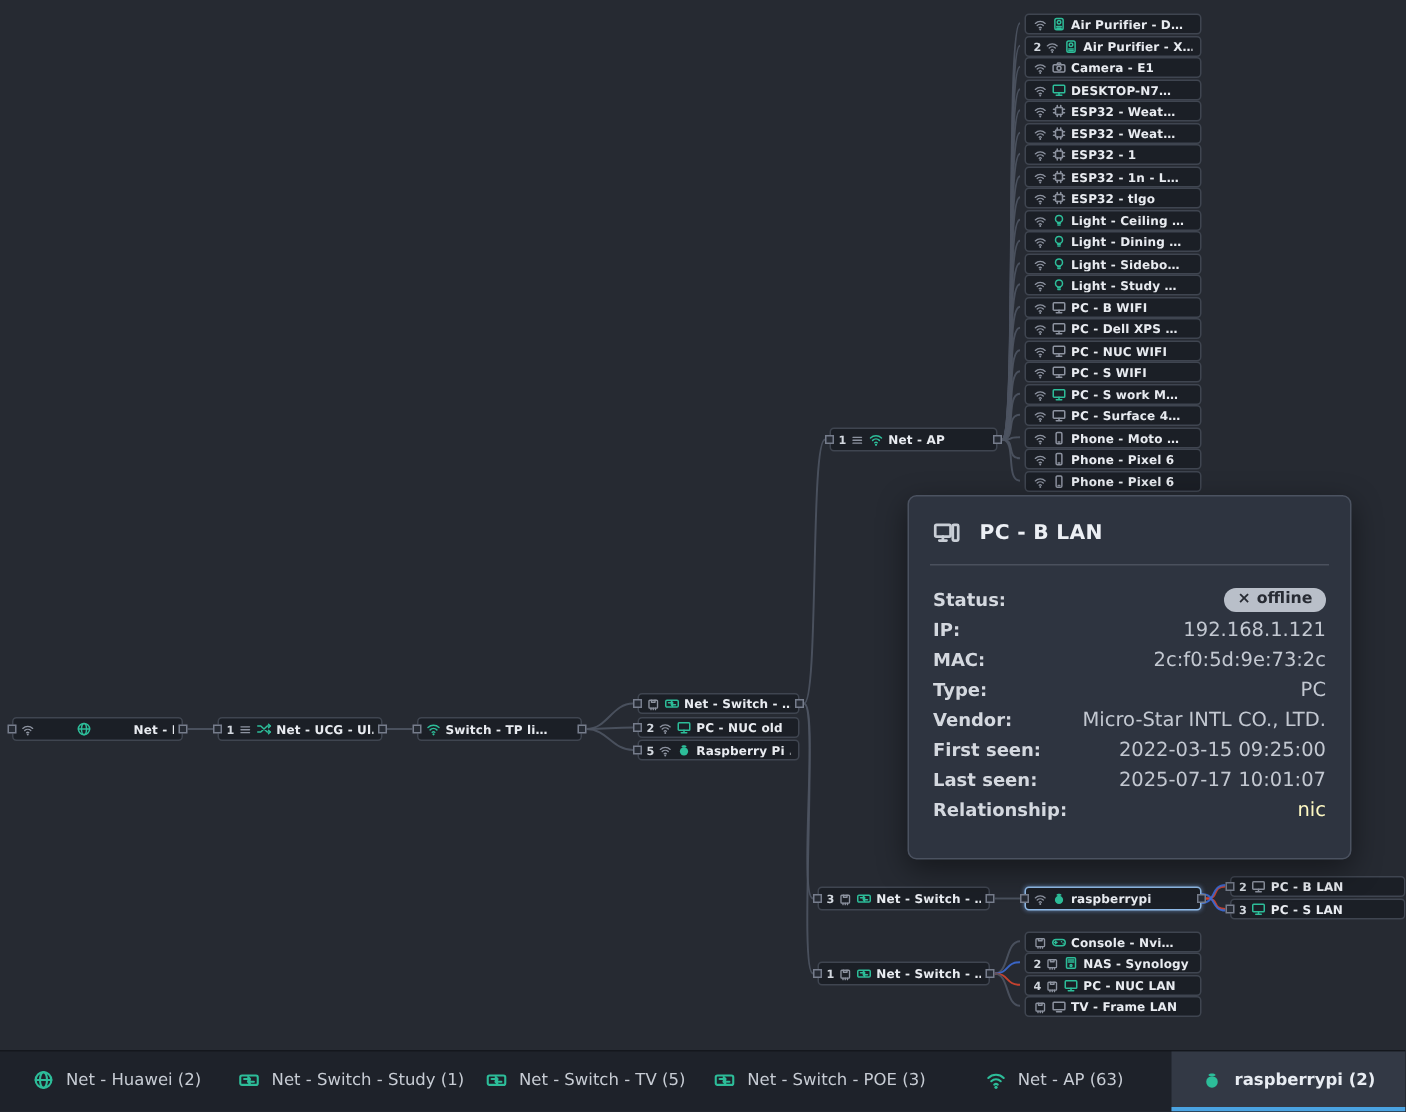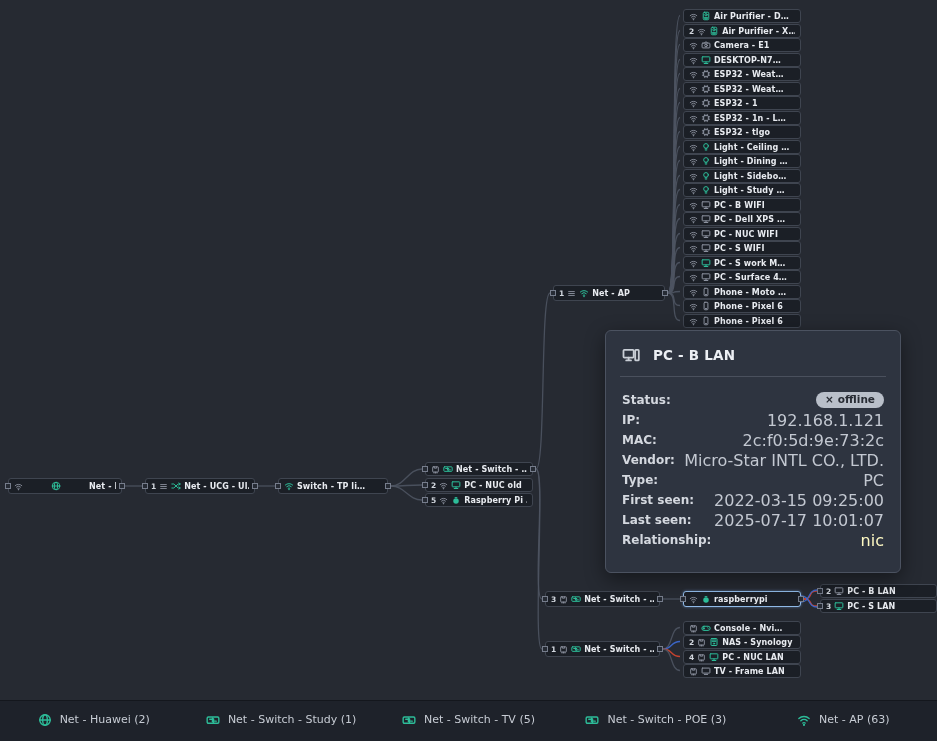--- a/index.html
+++ b/index.html
@@ -17,21 +17,21 @@
   .port{position:absolute;width:6px;height:6px;background:#262b34;border:1px solid #767d8c;top:50%;transform:translateY(-50%)}
   .port.l{left:-4px}.port.r{right:-4px}
   .panel{position:absolute;left:605px;top:330px;width:296px;height:243px;background:#2e3440;
     border:1px solid #4b5260;border-radius:6px;z-index:3;box-shadow:0 6px 20px rgba(0,0,0,.45)}
   .panel-header{display:flex;align-items:center;gap:13px;padding:15px 16px 12px}
   .panel-title{font-size:13.5px;font-weight:bold;color:#eceff4;letter-spacing:.2px}
   .panel-divider{height:1px;background:#4a505d;margin:0 14px}
   .panel-rows{padding:13px 16px 0}
   .prow{display:flex;justify-content:space-between;align-items:center;height:20px}
   .prow .pl{font-size:12px;font-weight:bold;color:#d4d8df}
-  .prow .pv{font-size:16px;color:#c3c8d1;white-space:nowrap}
+  .prow .pv{font-size:13px;color:#c3c8d1;white-space:nowrap}
   .prow .pv.red{color:#fef9c3}
   .offline-badge{display:inline-flex;align-items:center;gap:4px;background:#b9bfc9;color:#272b33;
     font-size:10.5px;font-weight:bold;border-radius:9px;padding:1.5px 9px;line-height:1.3}
   .tabbar{position:absolute;left:0;bottom:0;width:937px;height:41px;background:#1e222a;display:flex;
     z-index:4;border-top:1px solid #14171d}
   .tab{flex:1;display:flex;align-items:center;justify-content:center;gap:8px;font-size:11px;
     color:#c7ccd4;cursor:pointer;border-bottom:3px solid transparent;white-space:nowrap;overflow:hidden}
   .tab.active{background:#333945;border-bottom-color:#4aa3e2;color:#e8ecf2;font-weight:bold}
 </style>
 </head>
@@ -692,26 +692,26 @@
         </div>
         <div class="prow">
           <span class="pl">IP:</span>
           <span class="pv">192.168.1.121</span>
         </div>
         <div class="prow">
           <span class="pl">MAC:</span>
           <span class="pv">2c:f0:5d:9e:73:2c</span>
         </div>
         <div class="prow">
+          <span class="pl">Type:</span>
+          <span class="pv">PC</span>
+        </div>
+        <div class="prow">
           <span class="pl">Vendor:</span>
           <span class="pv">Micro-Star INTL CO., LTD.</span>
-        </div>
-        <div class="prow">
-          <span class="pl">Type:</span>
-          <span class="pv">PC</span>
         </div>
         <div class="prow">
           <span class="pl">First seen:</span>
           <span class="pv">2022-03-15 09:25:00</span>
         </div>
         <div class="prow">
           <span class="pl">Last seen:</span>
           <span class="pv">2025-07-17 10:01:07</span>
         </div>
         <div class="prow">
@@ -761,14 +761,23 @@
       </div>
       <div class="tab">
         <span class="icon">
           <svg viewBox="0 0 12 12" width="14" height="14" fill="none" stroke="#2dbd99" stroke-width="1.2" stroke-linecap="round" stroke-linejoin="round">
             <path d="M1.6 4.8a6.3 6.3 0 0 1 8.8 0M3.3 6.7a3.9 3.9 0 0 1 5.4 0M5 8.6a1.7 1.7 0 0 1 2 0"></path>
             <circle cx="6" cy="10.2" r=".9" fill="#2dbd99" stroke="none"></circle>
           </svg>
         </span>
         <span>Net - AP (63)</span>
       </div>
+      <div class="tab active">
+        <span class="icon">
+          <svg viewBox="0 0 12 12" width="14" height="14" fill="none" stroke="#2dbd99" stroke-width="1.2" stroke-linecap="round" stroke-linejoin="round">
+            <circle cx="6" cy="7.1" r="3.3" fill="#2dbd99" stroke="none"></circle>
+            <path d="M3.9 3.1c.9-1.1 3.3-1.1 4.2 0-.9 1.1-3.3 1.1-4.2 0z" fill="#2dbd99" stroke="none"></path>
+          </svg>
+        </span>
+        <span>raspberrypi (2)</span>
+      </div>
     </div>
 </div>
 
 </body></html>

